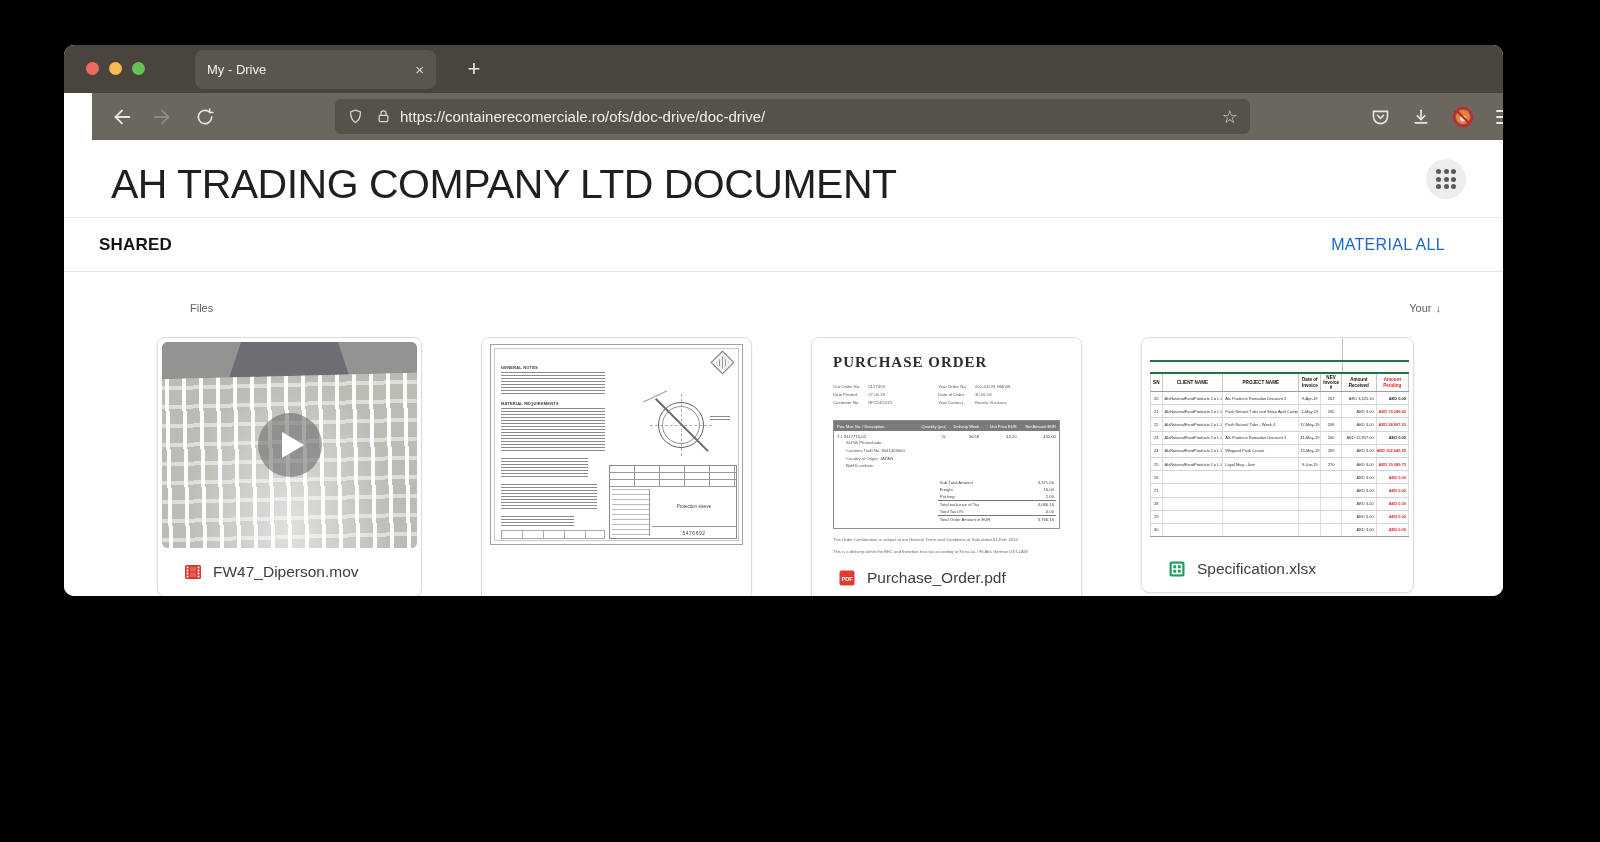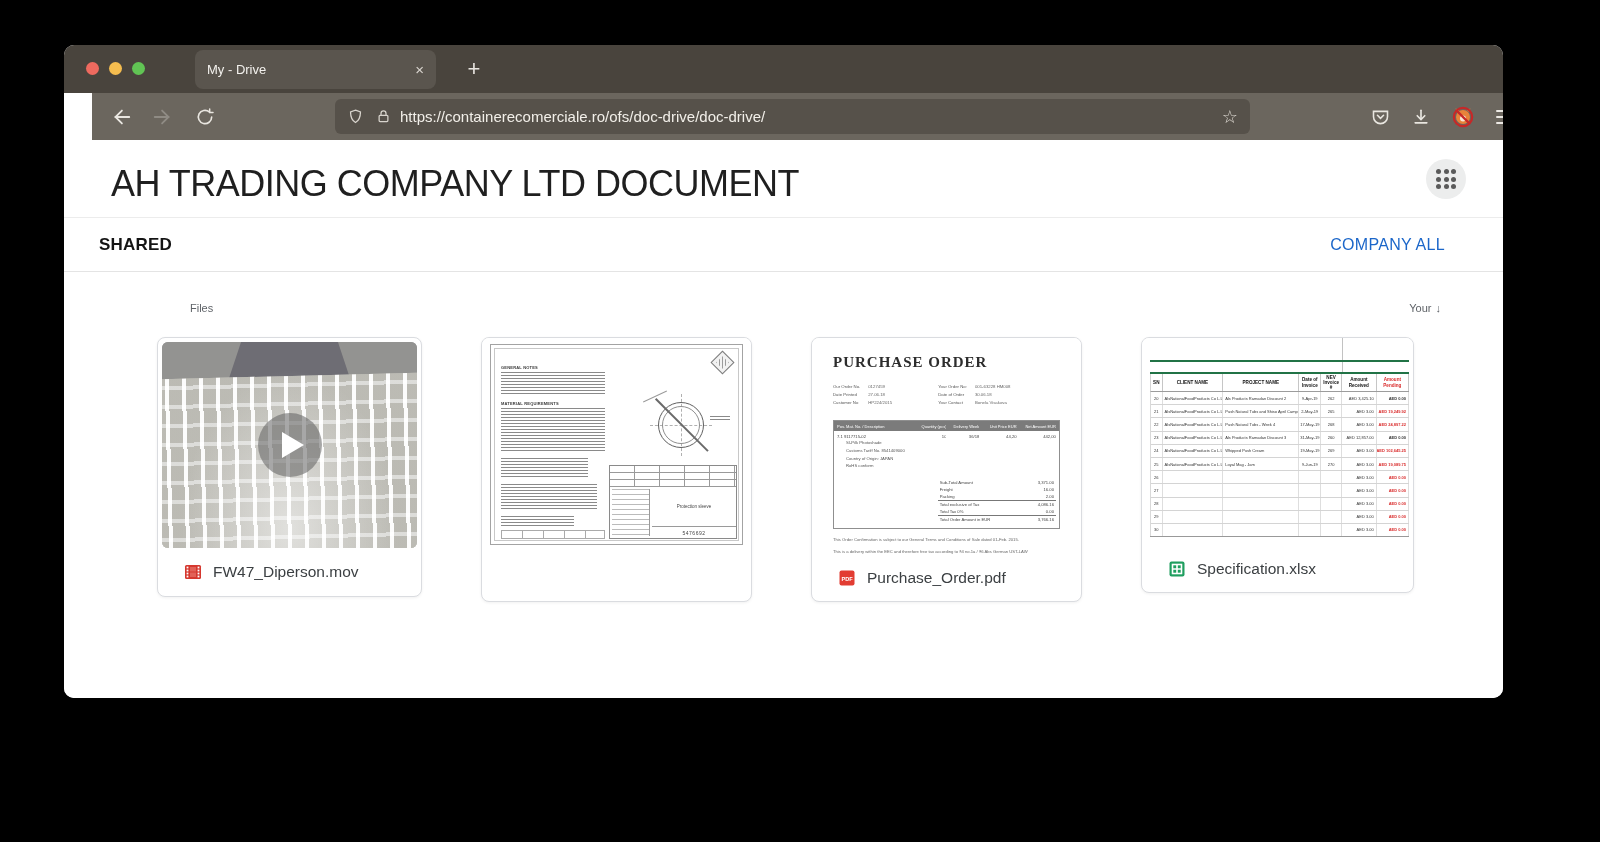--- a/index.html
+++ b/index.html
@@ -1,20 +1,20 @@
 <!DOCTYPE html>
 <html><head>
 <meta charset="utf-8">
 <style>
   * { box-sizing: border-box; margin: 0; padding: 0; }
   html,body { width:1600px; height:842px; }
   body { background:#000; font-family:"Liberation Sans",sans-serif; position:relative; overflow:hidden; }
 
   
-  .window { position:absolute; left:64px; top:45px; width:1439px; height:653px;
+  .window { position:absolute; left:64px; top:45px; width:1439px; height:551px;
             border-radius:10px; overflow:hidden; background:#fff; box-shadow:0 8px 30px rgba(0,0,0,.6); }
 
   
   .tabbar { height:48px; background:#49443d; position:relative; }
   .lights { position:absolute; left:22px; top:17px; display:flex; gap:10px; }
   .light { width:13px; height:13px; border-radius:50%; }
   .l-red{ background:#ee6a5f; } .l-yellow{ background:#f5bd4f; } .l-green{ background:#61c454; }
   .tab { position:absolute; left:131px; top:5px; width:241px; height:39px; background:#5a554e;
          border-radius:8px; display:flex; align-items:center; padding:0 12px; }
   .tab-title { color:#f3f1ed; font-size:13px; }
@@ -26,21 +26,21 @@
   .toolbar { height:47px; background:#6b665e; position:relative;margin-left:28px; }
   .tb-ic { position:absolute; top:9px; width:30px; height:30px; display:flex; align-items:center; justify-content:center; }
   .urlbar { position:absolute; left:243px; top:6px; width:915px; height:35px; background:#56514a;
             border-radius:6px; display:flex; align-items:center; padding:0 12px; }
   .url-text { color:#f2efe9; font-size:15px; margin-left:9px; white-space:nowrap; }
   .star { margin-left:auto; color:#ddd8d1; font-size:18px; }
 
   
   .content { height:598px; background:#fff; position:relative; }
   .hdr { height:78px; display:flex; align-items:center; padding-left:47px; border-bottom:1px solid #ececec; position:relative; }
-  .page-title { font-size:36px; color:#1f1f1f; letter-spacing:-.5px;margin-top:11px; }
+  .page-title { font-size:41px; color:#1f1f1f; letter-spacing:-.5px;margin-top:11px; }
   .grid-btn { position:absolute; right:37px; top:19px; width:40px; height:40px; border-radius:50%;
               background:#eceded; display:flex; align-items:center; justify-content:center; }
   .grid-dots { display:grid; grid-template-columns:repeat(3,5px); grid-gap:2.5px; }
   .grid-dots i { width:5px; height:5px; border-radius:50%; background:#5a5a5a; }
 
   .shared-row { height:54px; display:flex; align-items:center; justify-content:space-between;
                 padding:0 58px 0 35px; border-bottom:1px solid #e4e4e4; }
   .shared-label { font-size:17px; font-weight:bold; color:#141414; letter-spacing:.2px;text-align:center; }
   .download-all { font-size:16px; color:#1b66c9; letter-spacing:.3px; cursor:pointer; }
 
@@ -245,21 +245,21 @@
             <i></i>
             <i></i>
             <i></i>
             <i></i>
         </div>
       </div>
     </div>
 
     <div class="shared-row">
       <span class="shared-label">SHARED</span>
-      <span class="download-all">COMPANY ALL</span>
+      <span class="download-all">MATERIAL ALL</span>
     </div>
 
     <div class="files-row">
       <span class="files-label">Files</span>
       <span class="sort-label">
         <span>Your</span>
         <span>↓</span>
       </span>
     </div>
 

